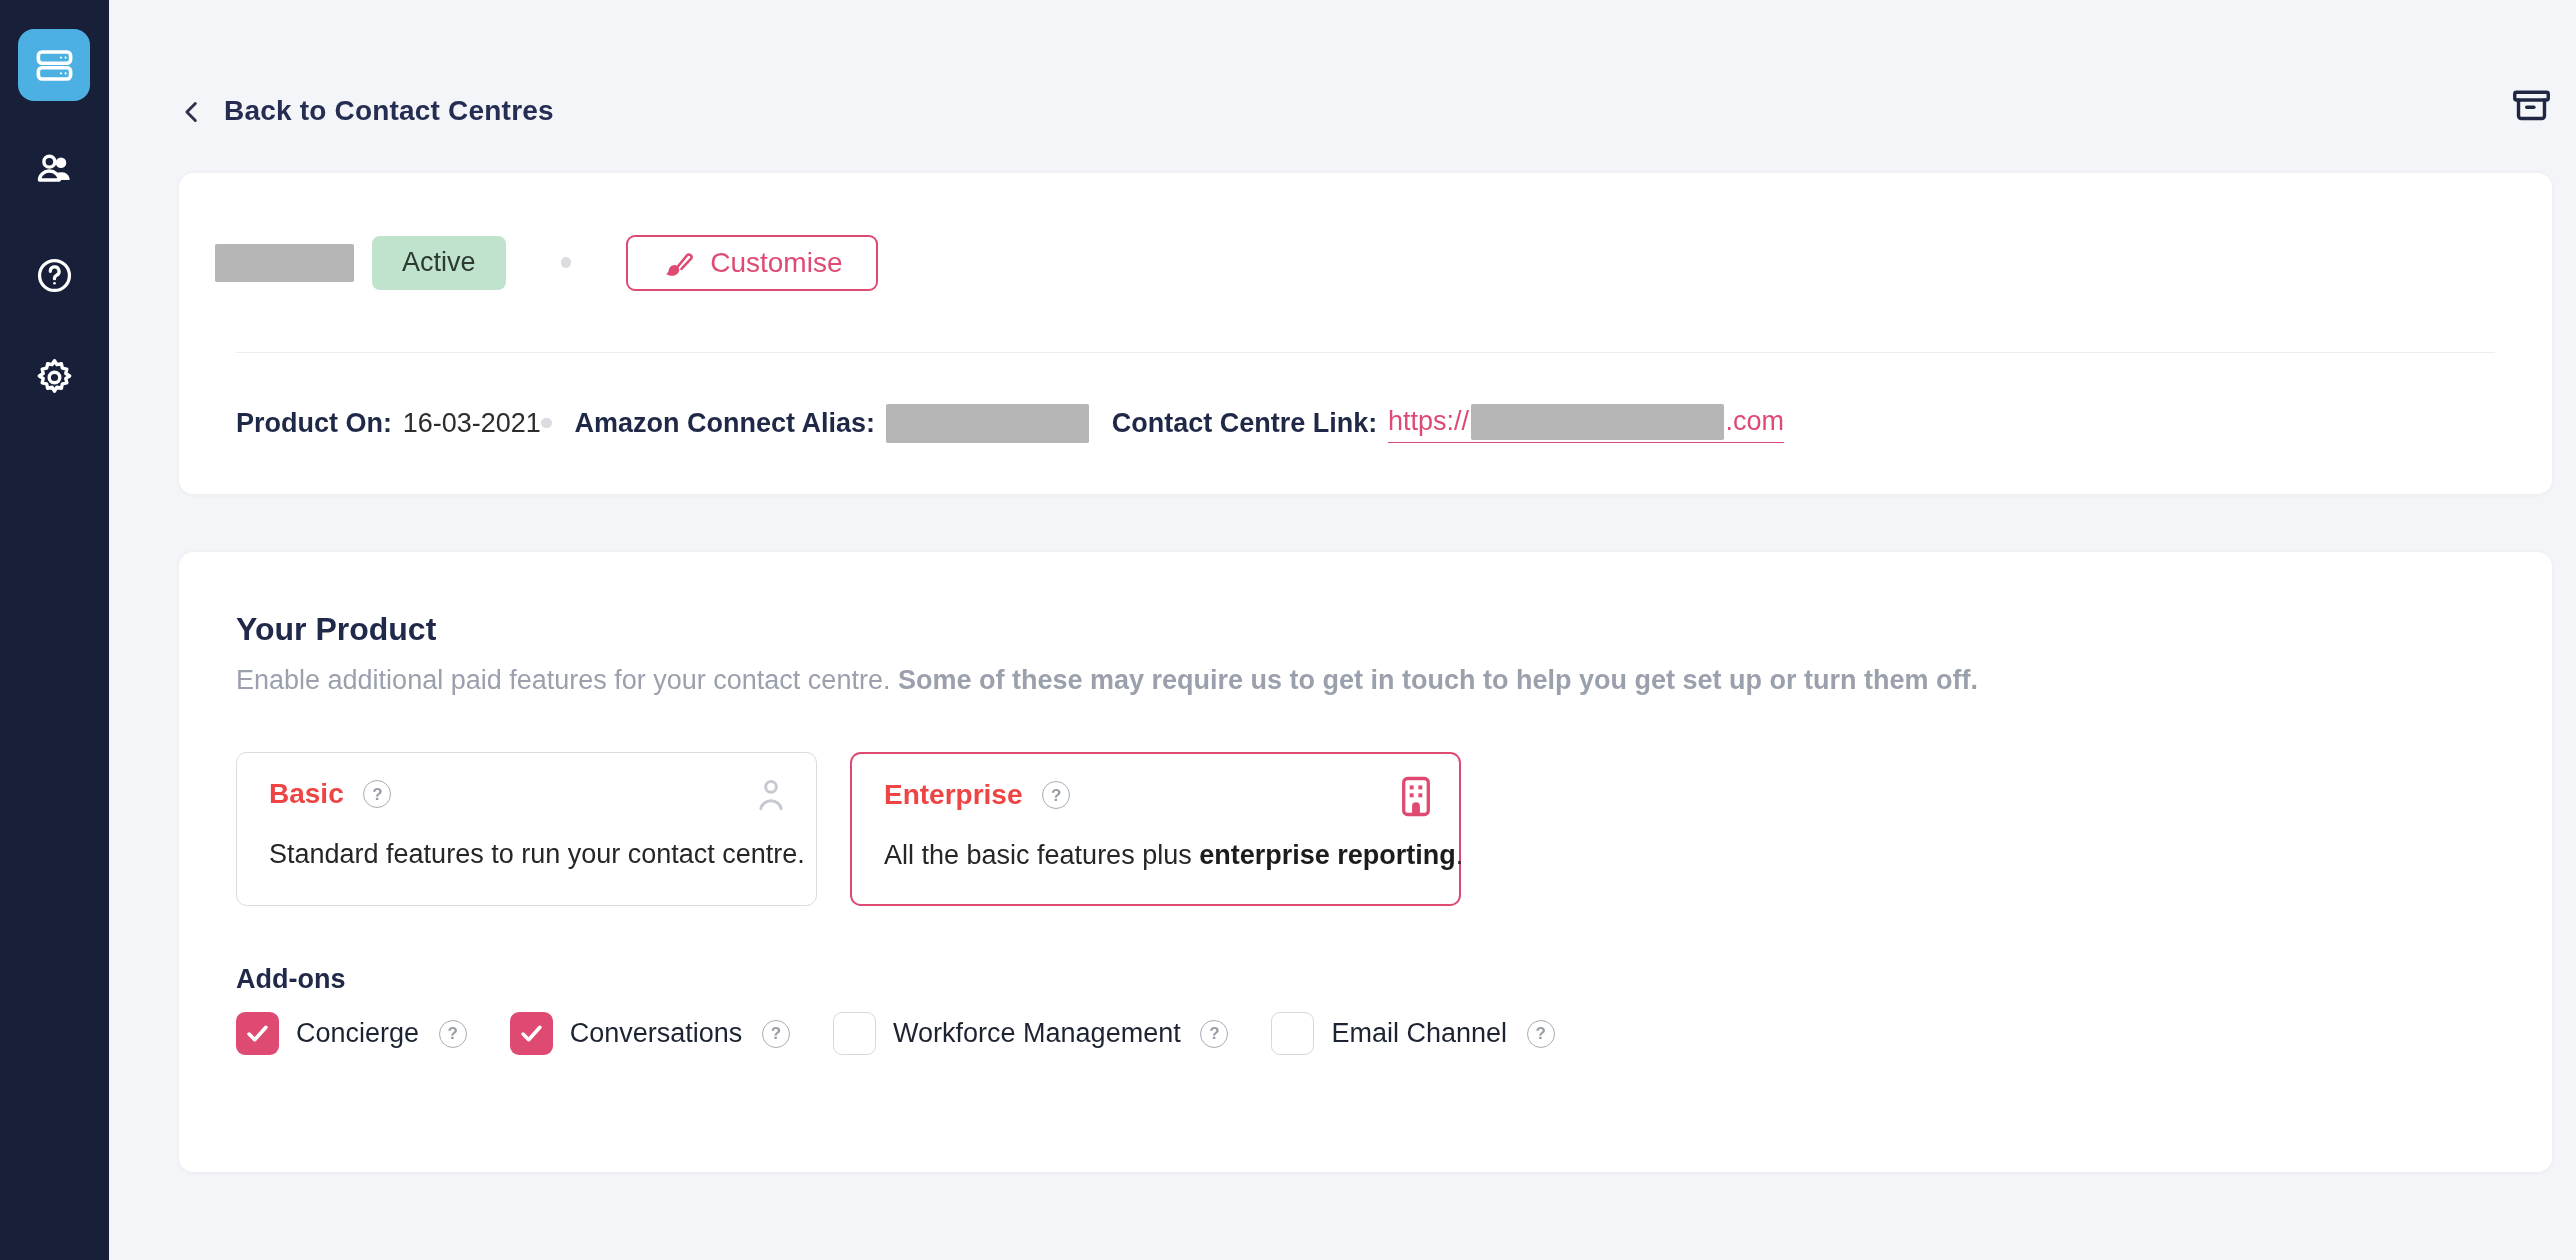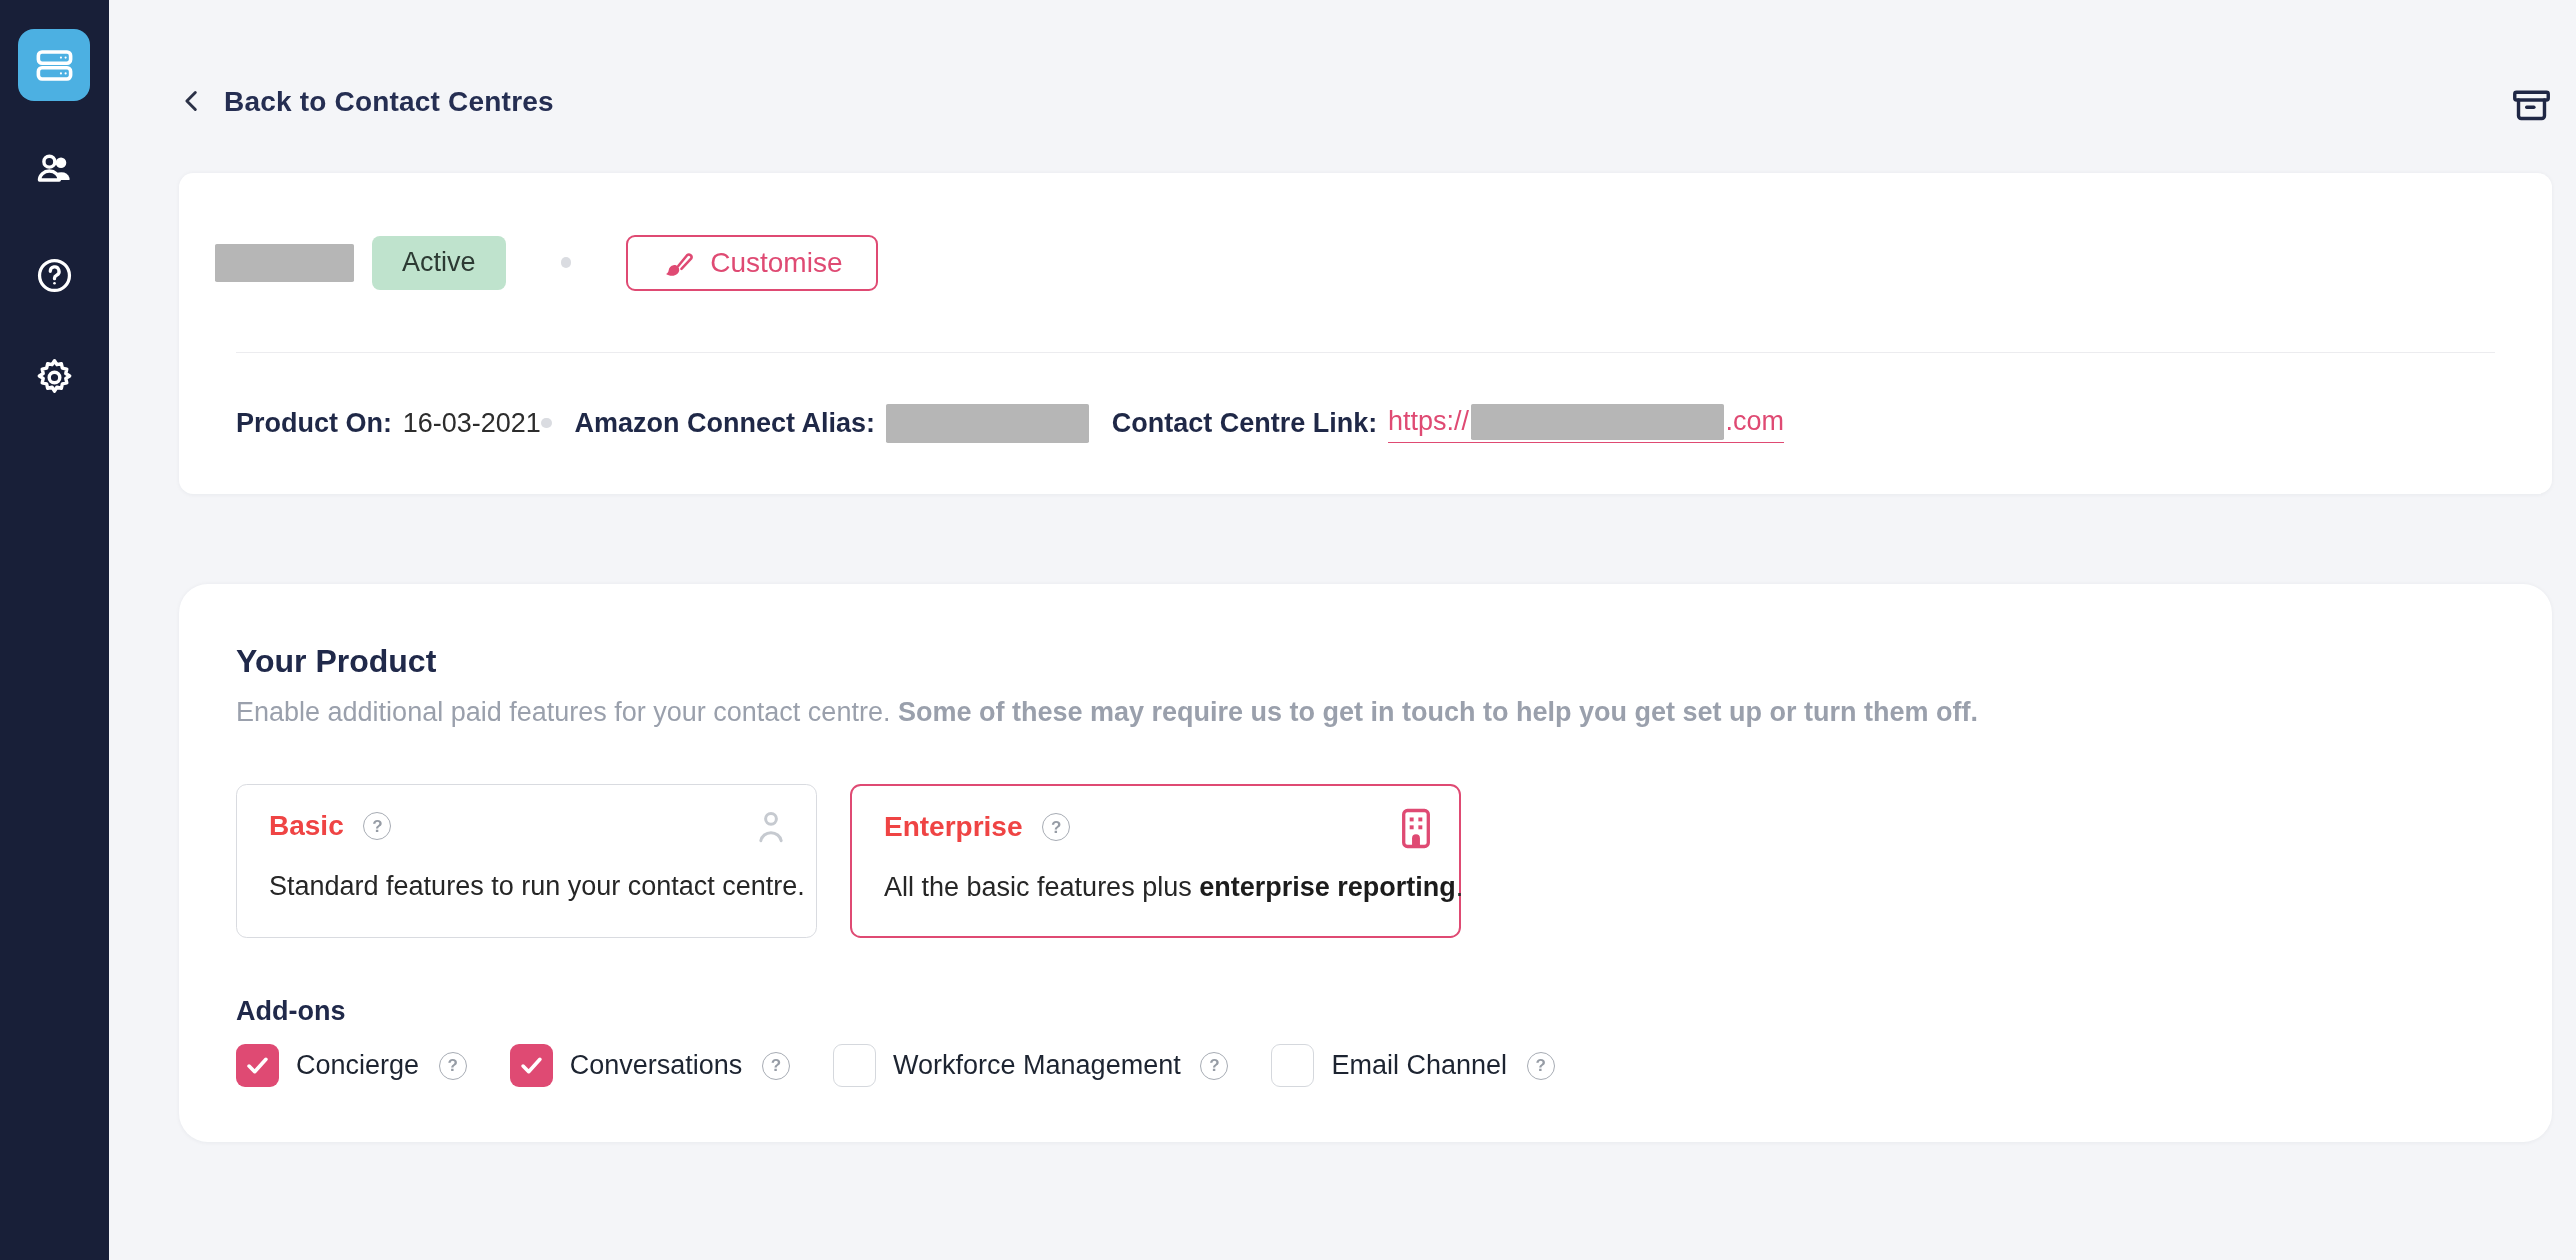--- a/index.html
+++ b/index.html
@@ -27,36 +27,36 @@
     display:flex; align-items:center; justify-content:center;
     cursor:pointer;
   }
   .side-icon.users { top:147px; }
   .side-icon.help  { top:254px; }
   .side-icon.gear  { top:356px; }
 
   
   .back-row {
     position:absolute; left:179px; top:86px; height:41px;
-    display:flex; align-items:flex-start; gap:18px; cursor:pointer;
+    display:flex; align-items:flex-end; gap:18px; cursor:pointer;
   }
   .back-label { font-size:28px; font-weight:bold; color:#252e52; letter-spacing:0.2px; }
   .archive-btn {
     position:absolute; left:2503px; top:82px; width:57px; height:47px;
     display:flex; align-items:center; justify-content:center; cursor:pointer;
   }
 
   
   .card {
     position:absolute; left:179px; width:2373px;
     background:#ffffff; border-radius:14.3px;
     box-shadow:0 0.9px 4.5px rgba(25,31,60,.05);
   }
   .card-info    { top:173px; height:321px; }
-  .card-product { top:584px; height:558px;border-radius:29px; }
+  .card-product { top:552px; height:620px; }
 
   
   .row1 {
     position:absolute; left:36px; top:58px; height:63px;
     display:flex; align-items:center;
   }
   .redact { background:#b6b6b6; display:inline-block; }
   .name-redact { width:139px; height:38px; margin-right:18px; border-radius:1.8px; }
   .status-badge {
     height:54px; padding:0 30px; border-radius:8px;

